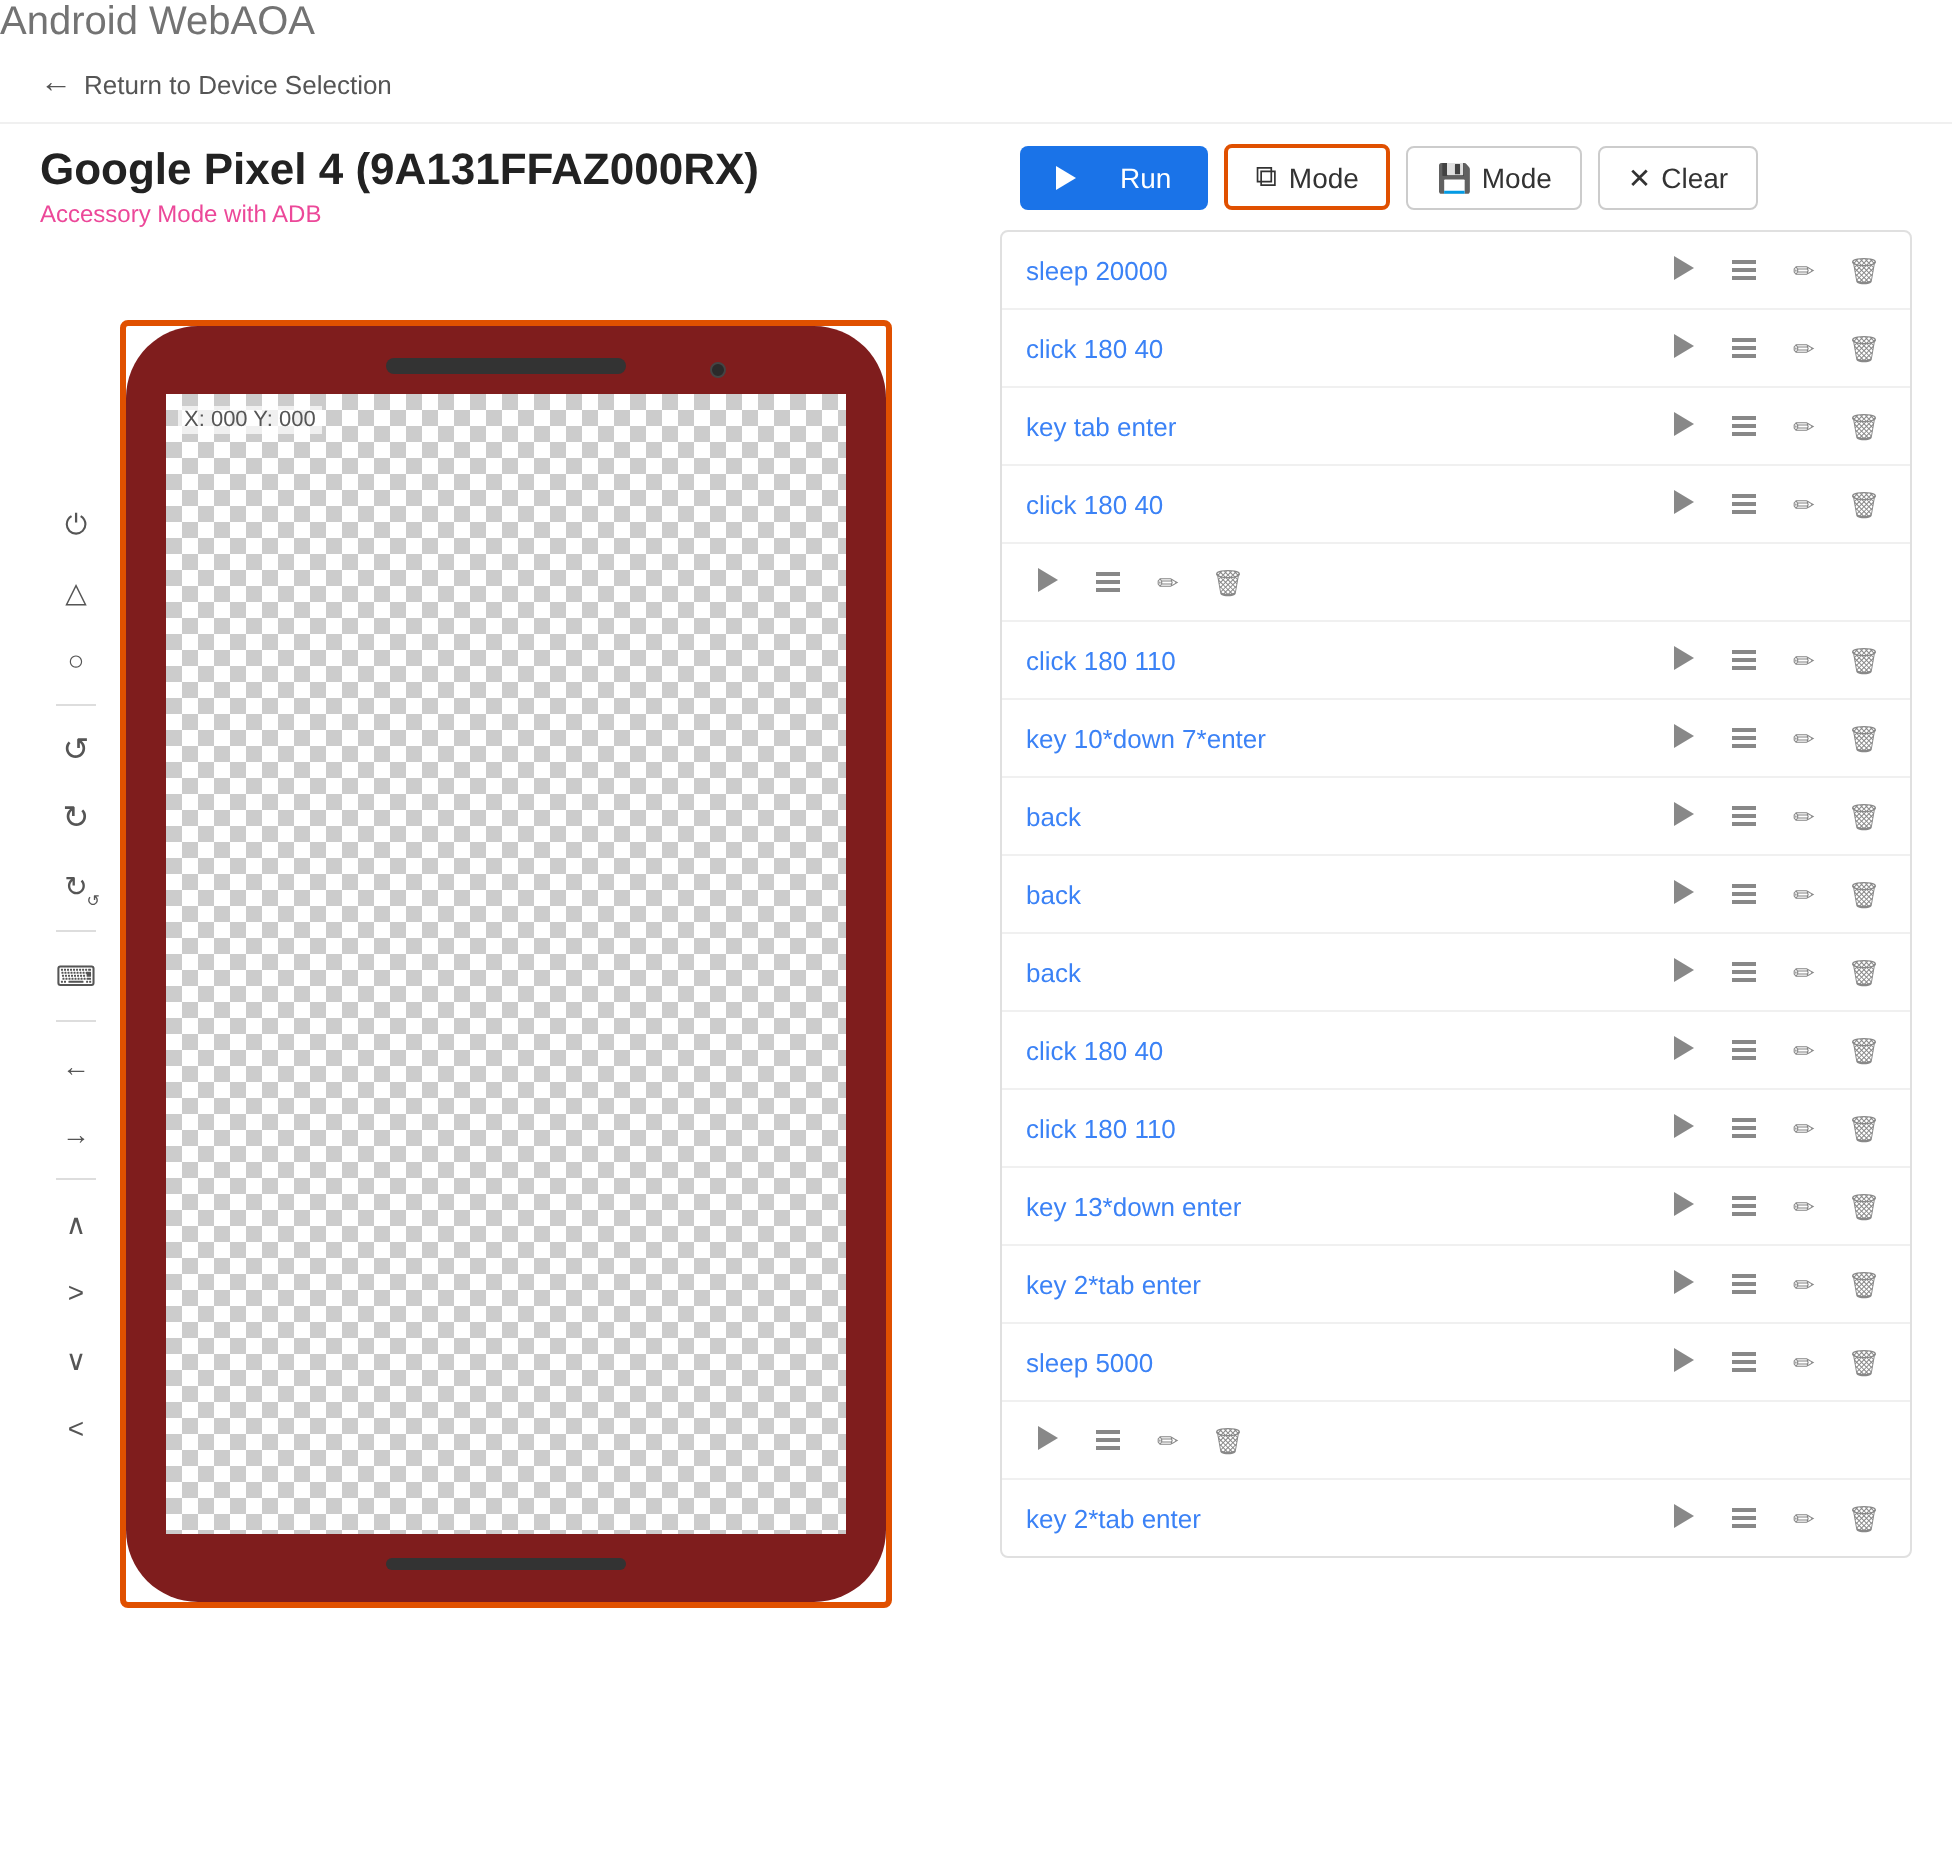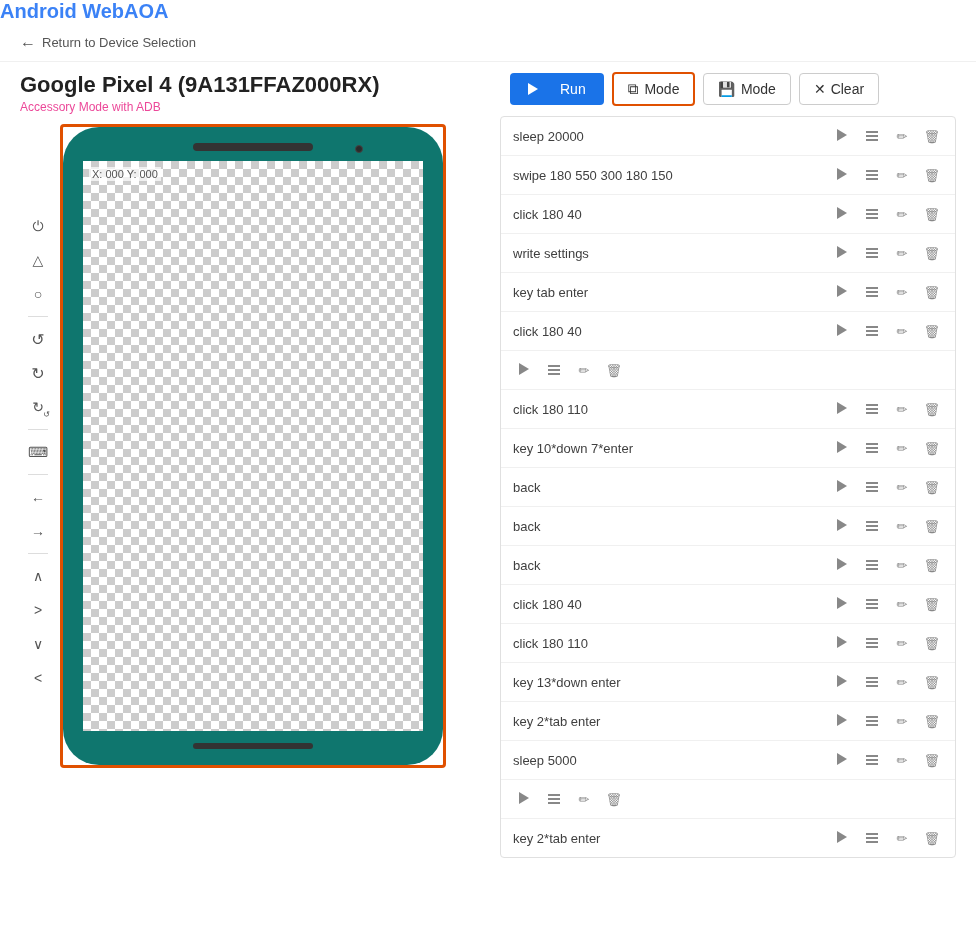--- a/index.html
+++ b/index.html
@@ -1,20 +1,20 @@
 <!DOCTYPE html>
 <html><head>
   <meta charset="utf-8">
   <style>
     * { box-sizing: border-box; margin: 0; padding: 0; }
     body { font-family: Arial, sans-serif; background: #fff; color: #333; font-size: 14px; }
     .app-title {
       font-size: 20px;
-      font-weight: bold;
-      color: #3b82f6;
+      font-weight: normal;
+      color: #737373;
     }
 
     .back-nav {
       display: flex;
       align-items: center;
       padding: 10px 20px;
       color: #555;
       cursor: pointer;
       font-size: 13px;
       border-bottom: 1px solid #f0f0f0;
@@ -28,20 +28,21 @@
       display: flex;
       padding: 10px 20px;
       gap: 20px;
     }
 
     
     .left-panel {
       display: flex;
       flex-direction: column;
       min-width: 460px;
+      gap: 36px;
     }
 
     .device-header {
       margin-bottom: 10px;
     }
     .device-name {
       font-size: 22px;
       font-weight: bold;
       color: #222;
     }
@@ -86,21 +87,21 @@
     }
 
     
     .phone-wrapper {
       border: 3px solid #e05000;
       border-radius: 4px;
       display: inline-block;
     }
     .phone-frame {
       width: 380px;
-      background: #0f766e;
+      background: #7f1d1d;
       border-radius: 36px;
       padding: 16px 10px;
       position: relative;
       display: flex;
       flex-direction: column;
       align-items: center;
     }
     .phone-speaker {
       width: 120px;
       height: 8px;
@@ -205,21 +206,21 @@
       align-items: center;
       padding: 8px 12px;
       border-bottom: 1px solid #f0f0f0;
       min-height: 38px;
     }
     .command-row:last-child { border-bottom: none; }
 
     .command-text {
       flex: 1;
       font-size: 13px;
-      color: #404040;
+      color: #3b82f6;
     }
 
     .cmd-icons {
       display: flex;
       align-items: center;
       gap: 8px;
     }
     .cmd-icon {
       width: 22px;
       height: 22px;
@@ -363,71 +364,37 @@
             <span></span>
                 <span></span>
                 <span></span>
           </div>
         </div>
         <div class="cmd-icon edit-icon"></div>
         <div class="cmd-icon delete-icon"></div>
       </div>
     </div>
         <div class="command-row">
-      <span class="command-text">swipe 180 550 300 180 150</span>
-      <div class="cmd-icons">
-        <div class="cmd-icon">
-          <span class="play-icon"></span>
-        </div>
-        <div class="cmd-icon">
-          <div class="lines-icon">
-            <span></span>
-                <span></span>
-                <span></span>
-          </div>
-        </div>
-        <div class="cmd-icon edit-icon"></div>
-        <div class="cmd-icon delete-icon"></div>
-      </div>
-    </div>
-        <div class="command-row">
       <span class="command-text">click 180 40</span>
       <div class="cmd-icons">
         <div class="cmd-icon">
           <span class="play-icon"></span>
         </div>
         <div class="cmd-icon">
           <div class="lines-icon">
             <span></span>
                 <span></span>
                 <span></span>
           </div>
         </div>
         <div class="cmd-icon edit-icon"></div>
         <div class="cmd-icon delete-icon"></div>
       </div>
     </div>
         <div class="command-row">
-      <span class="command-text">write settings</span>
-      <div class="cmd-icons">
-        <div class="cmd-icon">
-          <span class="play-icon"></span>
-        </div>
-        <div class="cmd-icon">
-          <div class="lines-icon">
-            <span></span>
-                <span></span>
-                <span></span>
-          </div>
-        </div>
-        <div class="cmd-icon edit-icon"></div>
-        <div class="cmd-icon delete-icon"></div>
-      </div>
-    </div>
-        <div class="command-row">
       <span class="command-text">key tab enter</span>
       <div class="cmd-icons">
         <div class="cmd-icon">
           <span class="play-icon"></span>
         </div>
         <div class="cmd-icon">
           <div class="lines-icon">
             <span></span>
                 <span></span>
                 <span></span>

